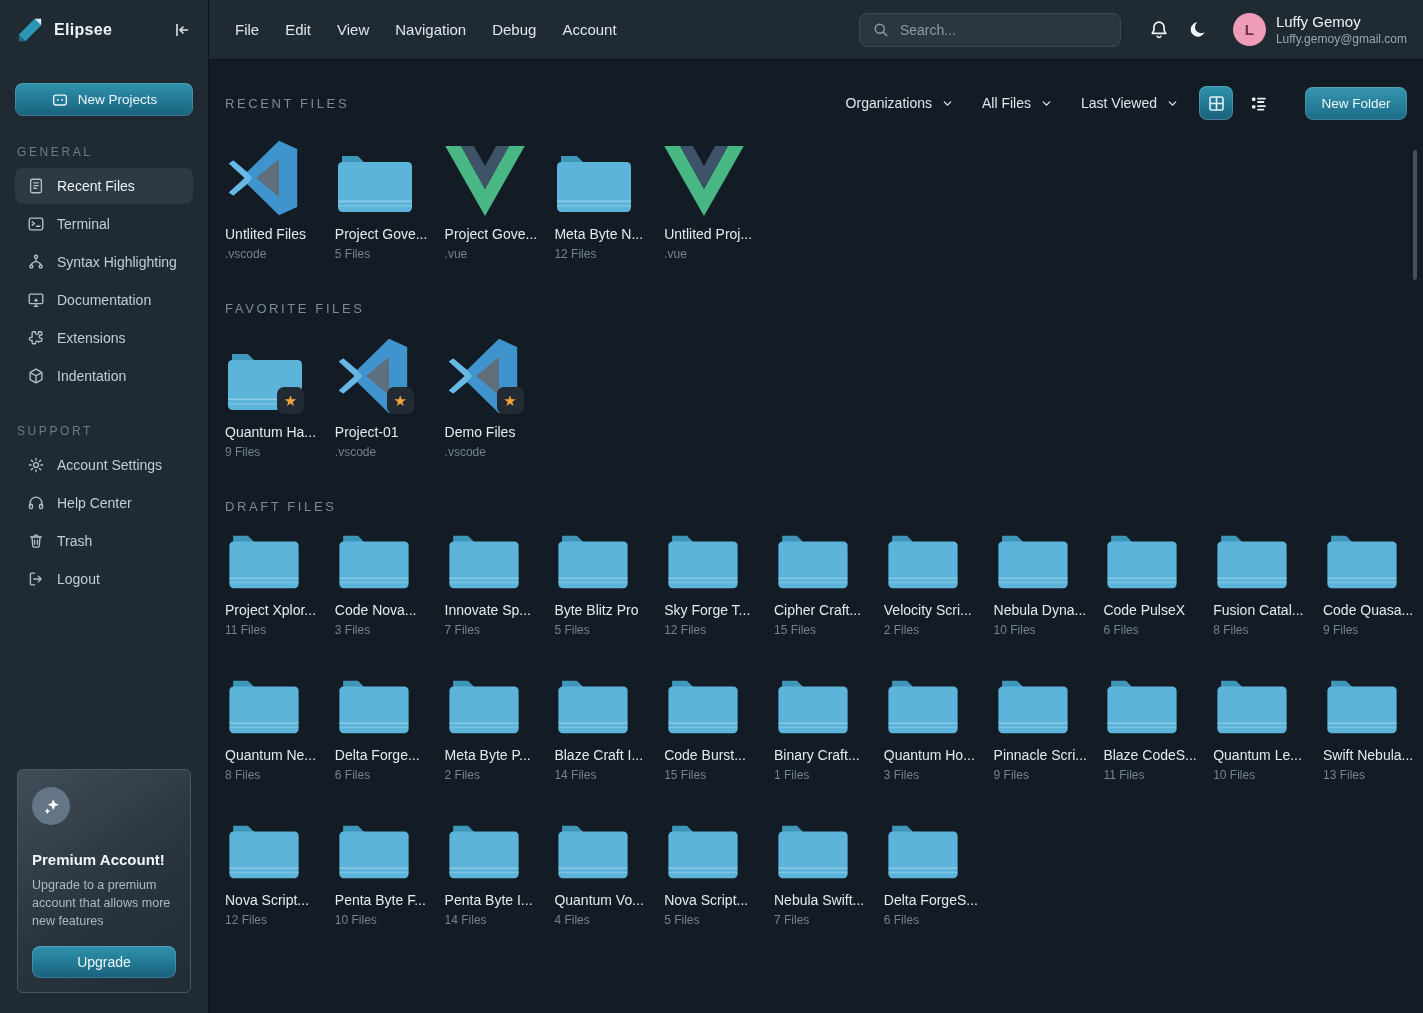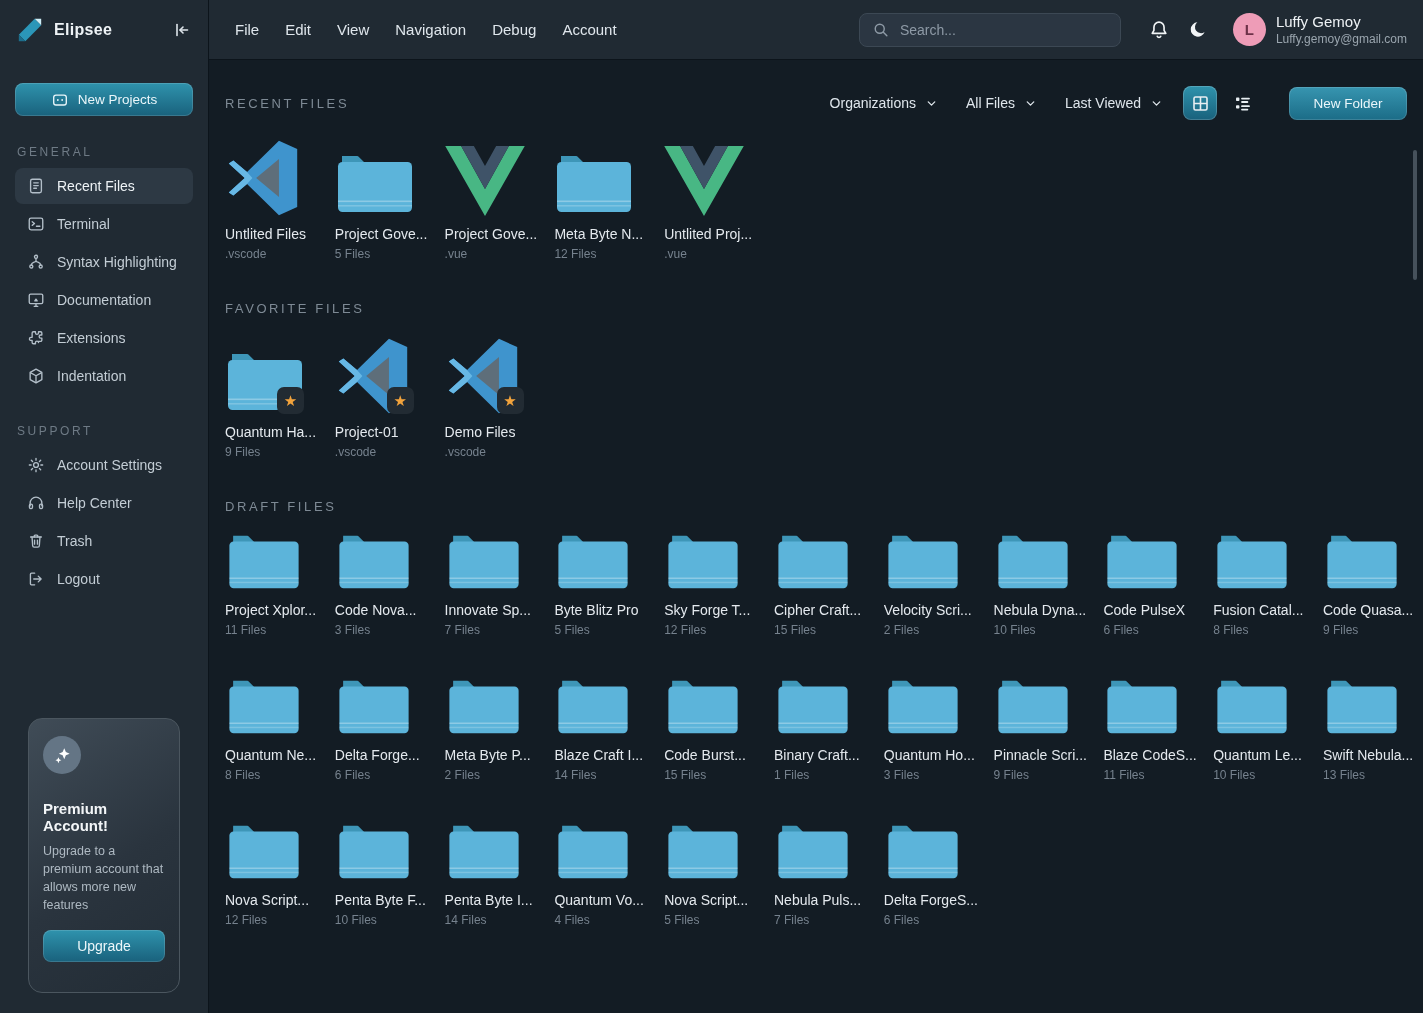--- a/index.html
+++ b/index.html
@@ -16,22 +16,22 @@
     background:linear-gradient(180deg,#2f93ad,#19617c); box-shadow:inset 0 0 0 1px rgba(255,255,255,.14);
     color:#eaf6fa; display:flex; align-items:center; justify-content:center; gap:9px; font-size:13.5px; }
   .nav { display:flex; flex-direction:column; }
   .nav-title { margin:29px 17px 8px; font-size:12px; letter-spacing:2.6px; color:#6e7a85; }
   .nav-item { margin:1px 15px; height:36px; border-radius:8px; display:flex; align-items:center; gap:12px;
     padding:0 12px; color:#c3cdd5; font-size:14px; cursor:pointer; }
   .nav-item.active { background:#2d3944; color:#eef3f6; }
   .nav-item .icon { color:#b3bfc9; display:flex; }
   .icon svg { display:block; }
 
-  .premium-card { margin:auto 28px 20px; background:linear-gradient(145deg,#404c57 0%,#2a343e 55%,#222c35 100%);
-    border:1px solid #4b565f; border-radius:14px; padding:17px 14px 30px; }
+  .premium-card { margin:auto 17px 20px; background:linear-gradient(145deg,#404c57 0%,#2a343e 55%,#222c35 100%);
+    border:1px solid #4b565f; border-radius:6px; padding:17px 14px 14px; }
   .premium-icon { width:38px; height:38px; border-radius:50%; background:#647585; display:flex; align-items:center;
     justify-content:center; margin-bottom:26px; }
   .premium-title { font-size:15px; font-weight:bold; color:#f2f5f7; }
   .premium-desc { margin-top:8px; font-size:12.5px; line-height:1.45; color:#aeb9c2; }
   .upgrade-btn { margin-top:16px; height:32px; width:100%; border-radius:8px; cursor:pointer; border:none;
     background:linear-gradient(180deg,#2f93ad,#19617c); box-shadow:inset 0 0 0 1px rgba(255,255,255,.14);
     color:#ecf7fa; font-size:14px; font-family:inherit; }
 
   
   .main { flex:1; display:flex; flex-direction:column; min-width:0; }
@@ -54,21 +54,21 @@
   .content { flex:1; position:relative; padding-left:16px; overflow:hidden; }
   .content-header { display:flex; align-items:center; margin-top:26px; padding-right:16px; }
   .section-title { font-size:13px; letter-spacing:2.6px; color:#7e8a95; }
   .section-title.later { margin-top:40px; }
   .controls { margin-left:auto; display:flex; align-items:center; }
   .filter-btn { display:flex; align-items:center; gap:9px; color:#dfe6ec; font-size:14px; padding:6px 12px; cursor:pointer; }
   .filter-btn .icon { color:#dfe6ec; display:flex; }
   .view-btn { width:34px; height:34px; border-radius:8px; display:flex; align-items:center; justify-content:center;
     color:#e8eef2; cursor:pointer; margin-left:8px; }
   .view-btn.active { background:linear-gradient(180deg,#2f93ad,#19617c); box-shadow:inset 0 0 0 1px rgba(255,255,255,.18); }
-  .new-folder-btn { margin-left:30px; width:118px; height:33px; border-radius:8px; border:none; cursor:pointer;
+  .new-folder-btn { margin-left:30px; width:102px; height:33px; border-radius:8px; border:none; cursor:pointer;
     background:linear-gradient(180deg,#3795b0,#1b6c87); box-shadow:inset 0 0 0 1px rgba(255,255,255,.14);
     color:#eaf6fa; font-size:13.5px; font-family:inherit; }
 
   .file-grid { display:grid; grid-template-columns:repeat(11,109.8px); margin-top:18px; }
   .grid-recent { margin-top:16px; }
   .grid-draft { row-gap:40px; }
   .file-card { width:98px; cursor:pointer; }
   .thumb { position:relative; display:flex; align-items:flex-end; }
   .grid-recent .thumb, .grid-fav .thumb { height:80px; }
   .grid-draft .thumb { height:60px; }
@@ -751,21 +751,21 @@
             </div>
             <div class="file-card">
               <div class="thumb">
                 <svg width="80" height="62" viewBox="0 0 80 62">
                   <path d="M7 2h15a2.4 2.4 0 0 1 1.9.9L30 9H7Z" fill="#3e96b8"></path>
                   <rect x="3" y="8" width="74" height="50" rx="4.5" fill="#5cb4da"></rect>
                   <rect x="3" y="46.5" width="74" height="1.6" fill="#ffffff" opacity="0.30"></rect>
                   <rect x="3" y="51" width="74" height="1.6" fill="#ffffff" opacity="0.20"></rect>
                 </svg>
               </div>
-              <div class="file-name">Nebula Puls...</div>
+              <div class="file-name">Nebula Swift...</div>
               <div class="file-meta">7 Files</div>
             </div>
             <div class="file-card">
               <div class="thumb">
                 <svg width="80" height="62" viewBox="0 0 80 62">
                   <path d="M7 2h15a2.4 2.4 0 0 1 1.9.9L30 9H7Z" fill="#3e96b8"></path>
                   <rect x="3" y="8" width="74" height="50" rx="4.5" fill="#5cb4da"></rect>
                   <rect x="3" y="46.5" width="74" height="1.6" fill="#ffffff" opacity="0.30"></rect>
                   <rect x="3" y="51" width="74" height="1.6" fill="#ffffff" opacity="0.20"></rect>
                 </svg>

